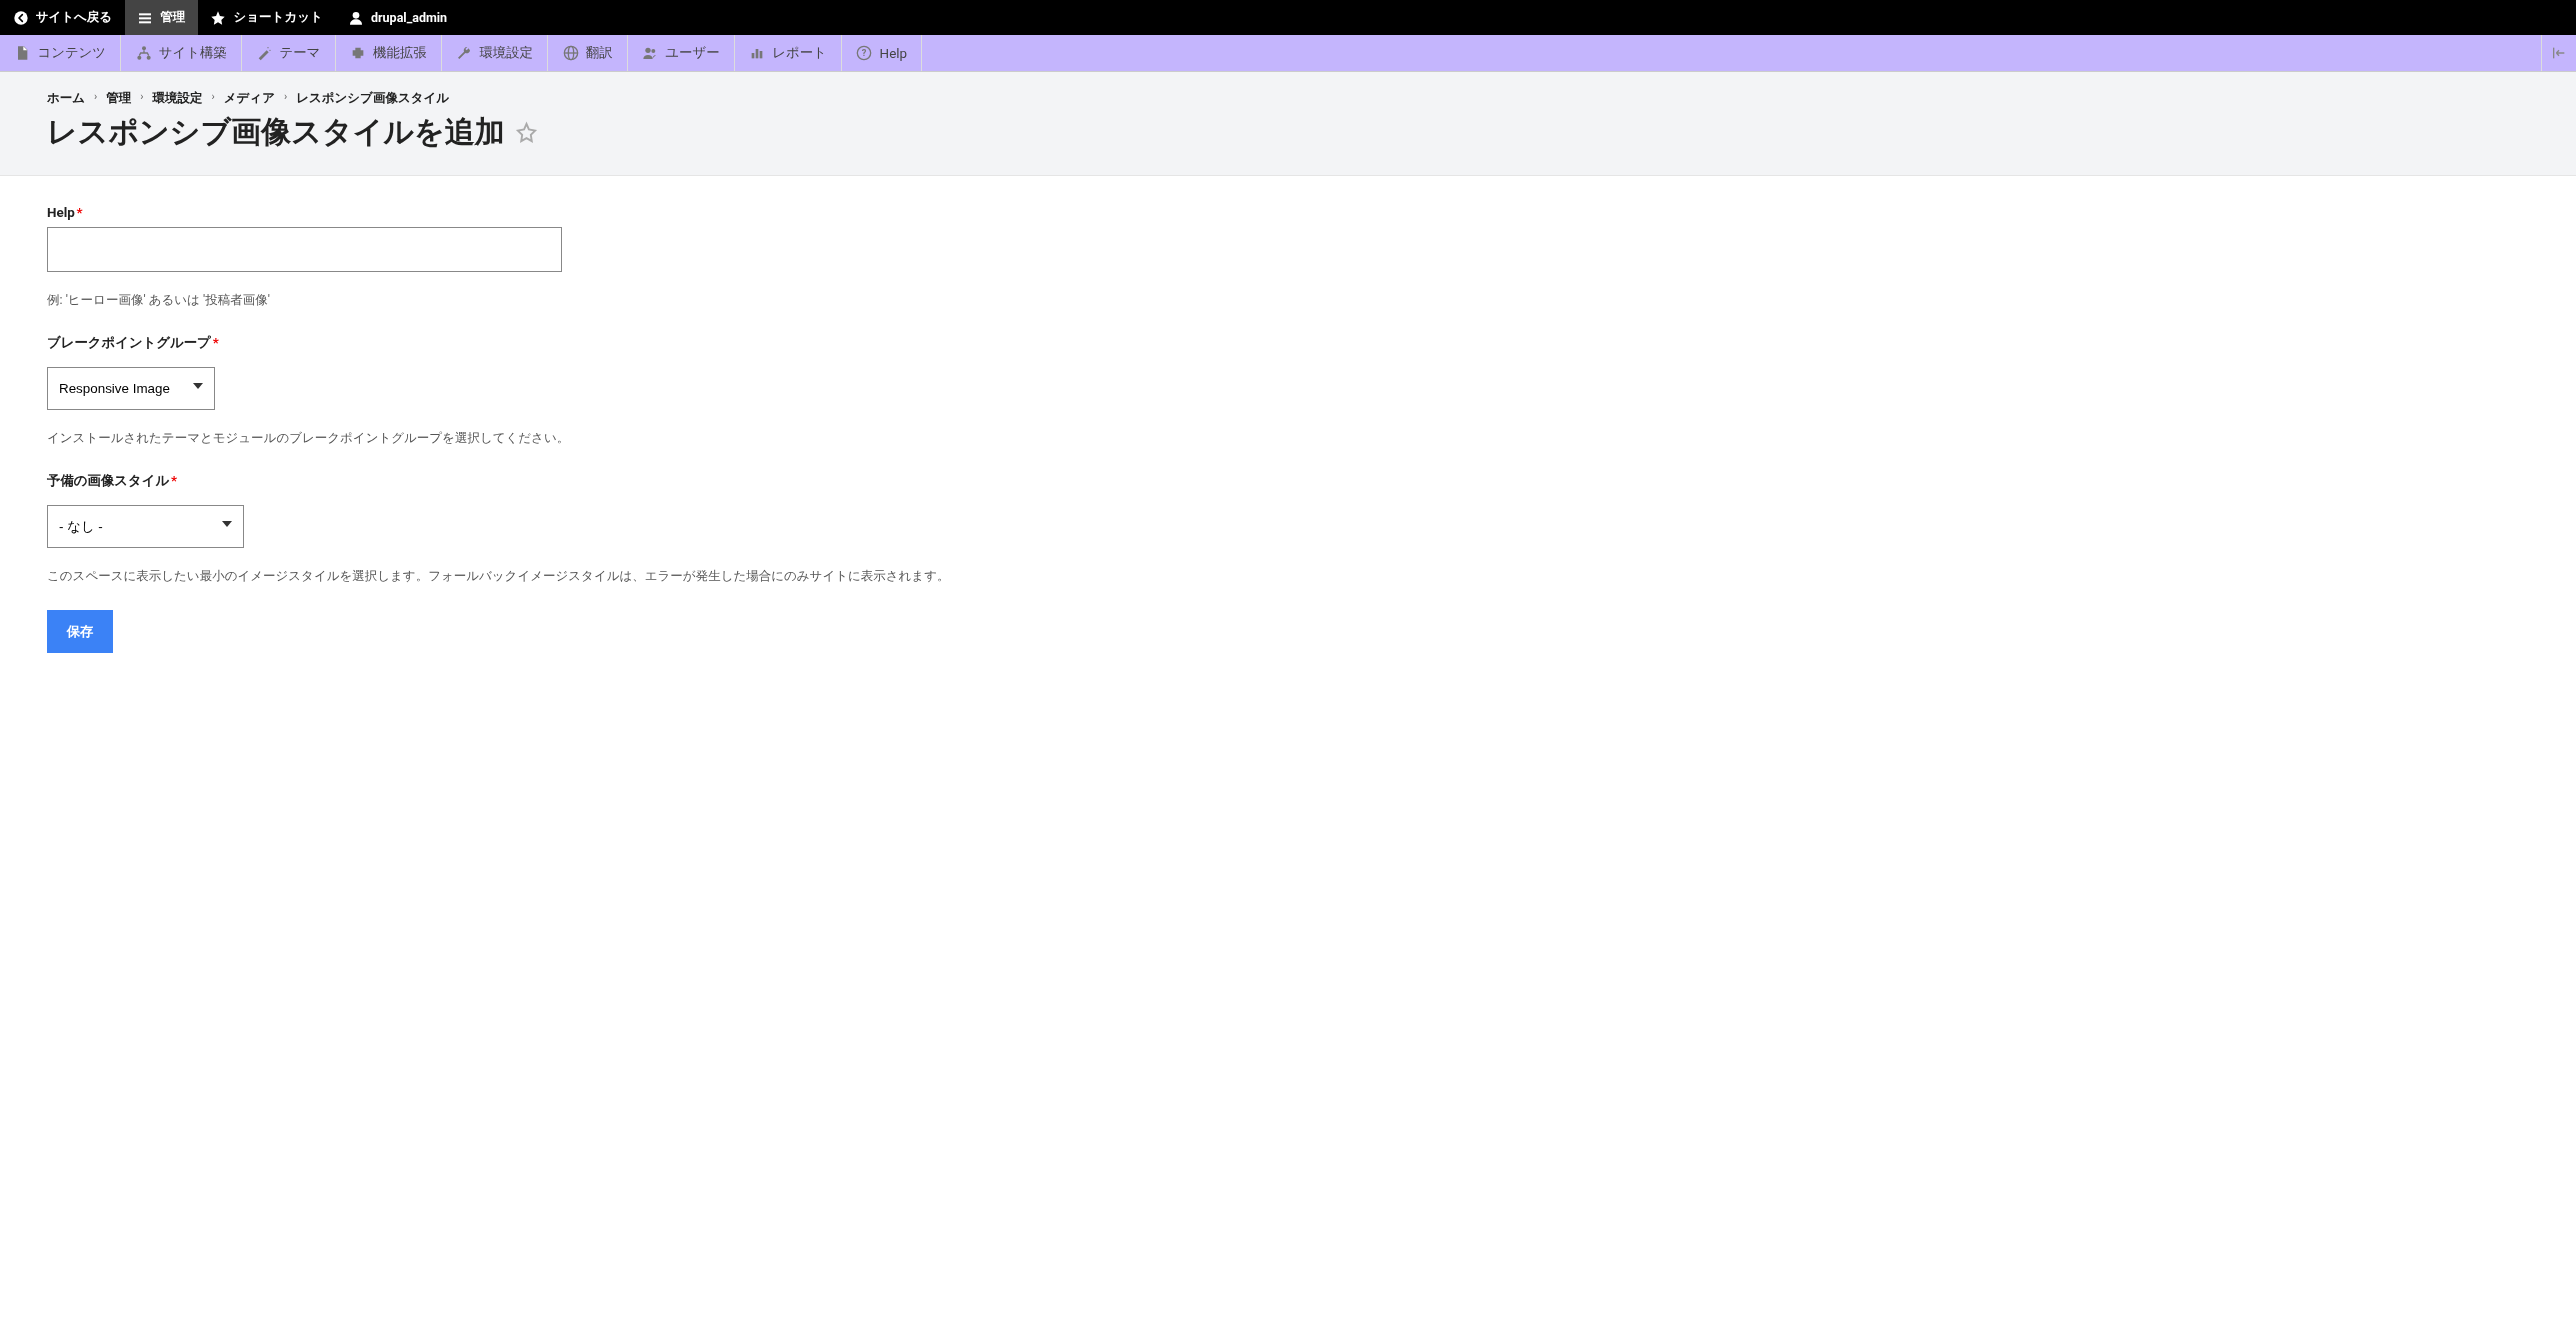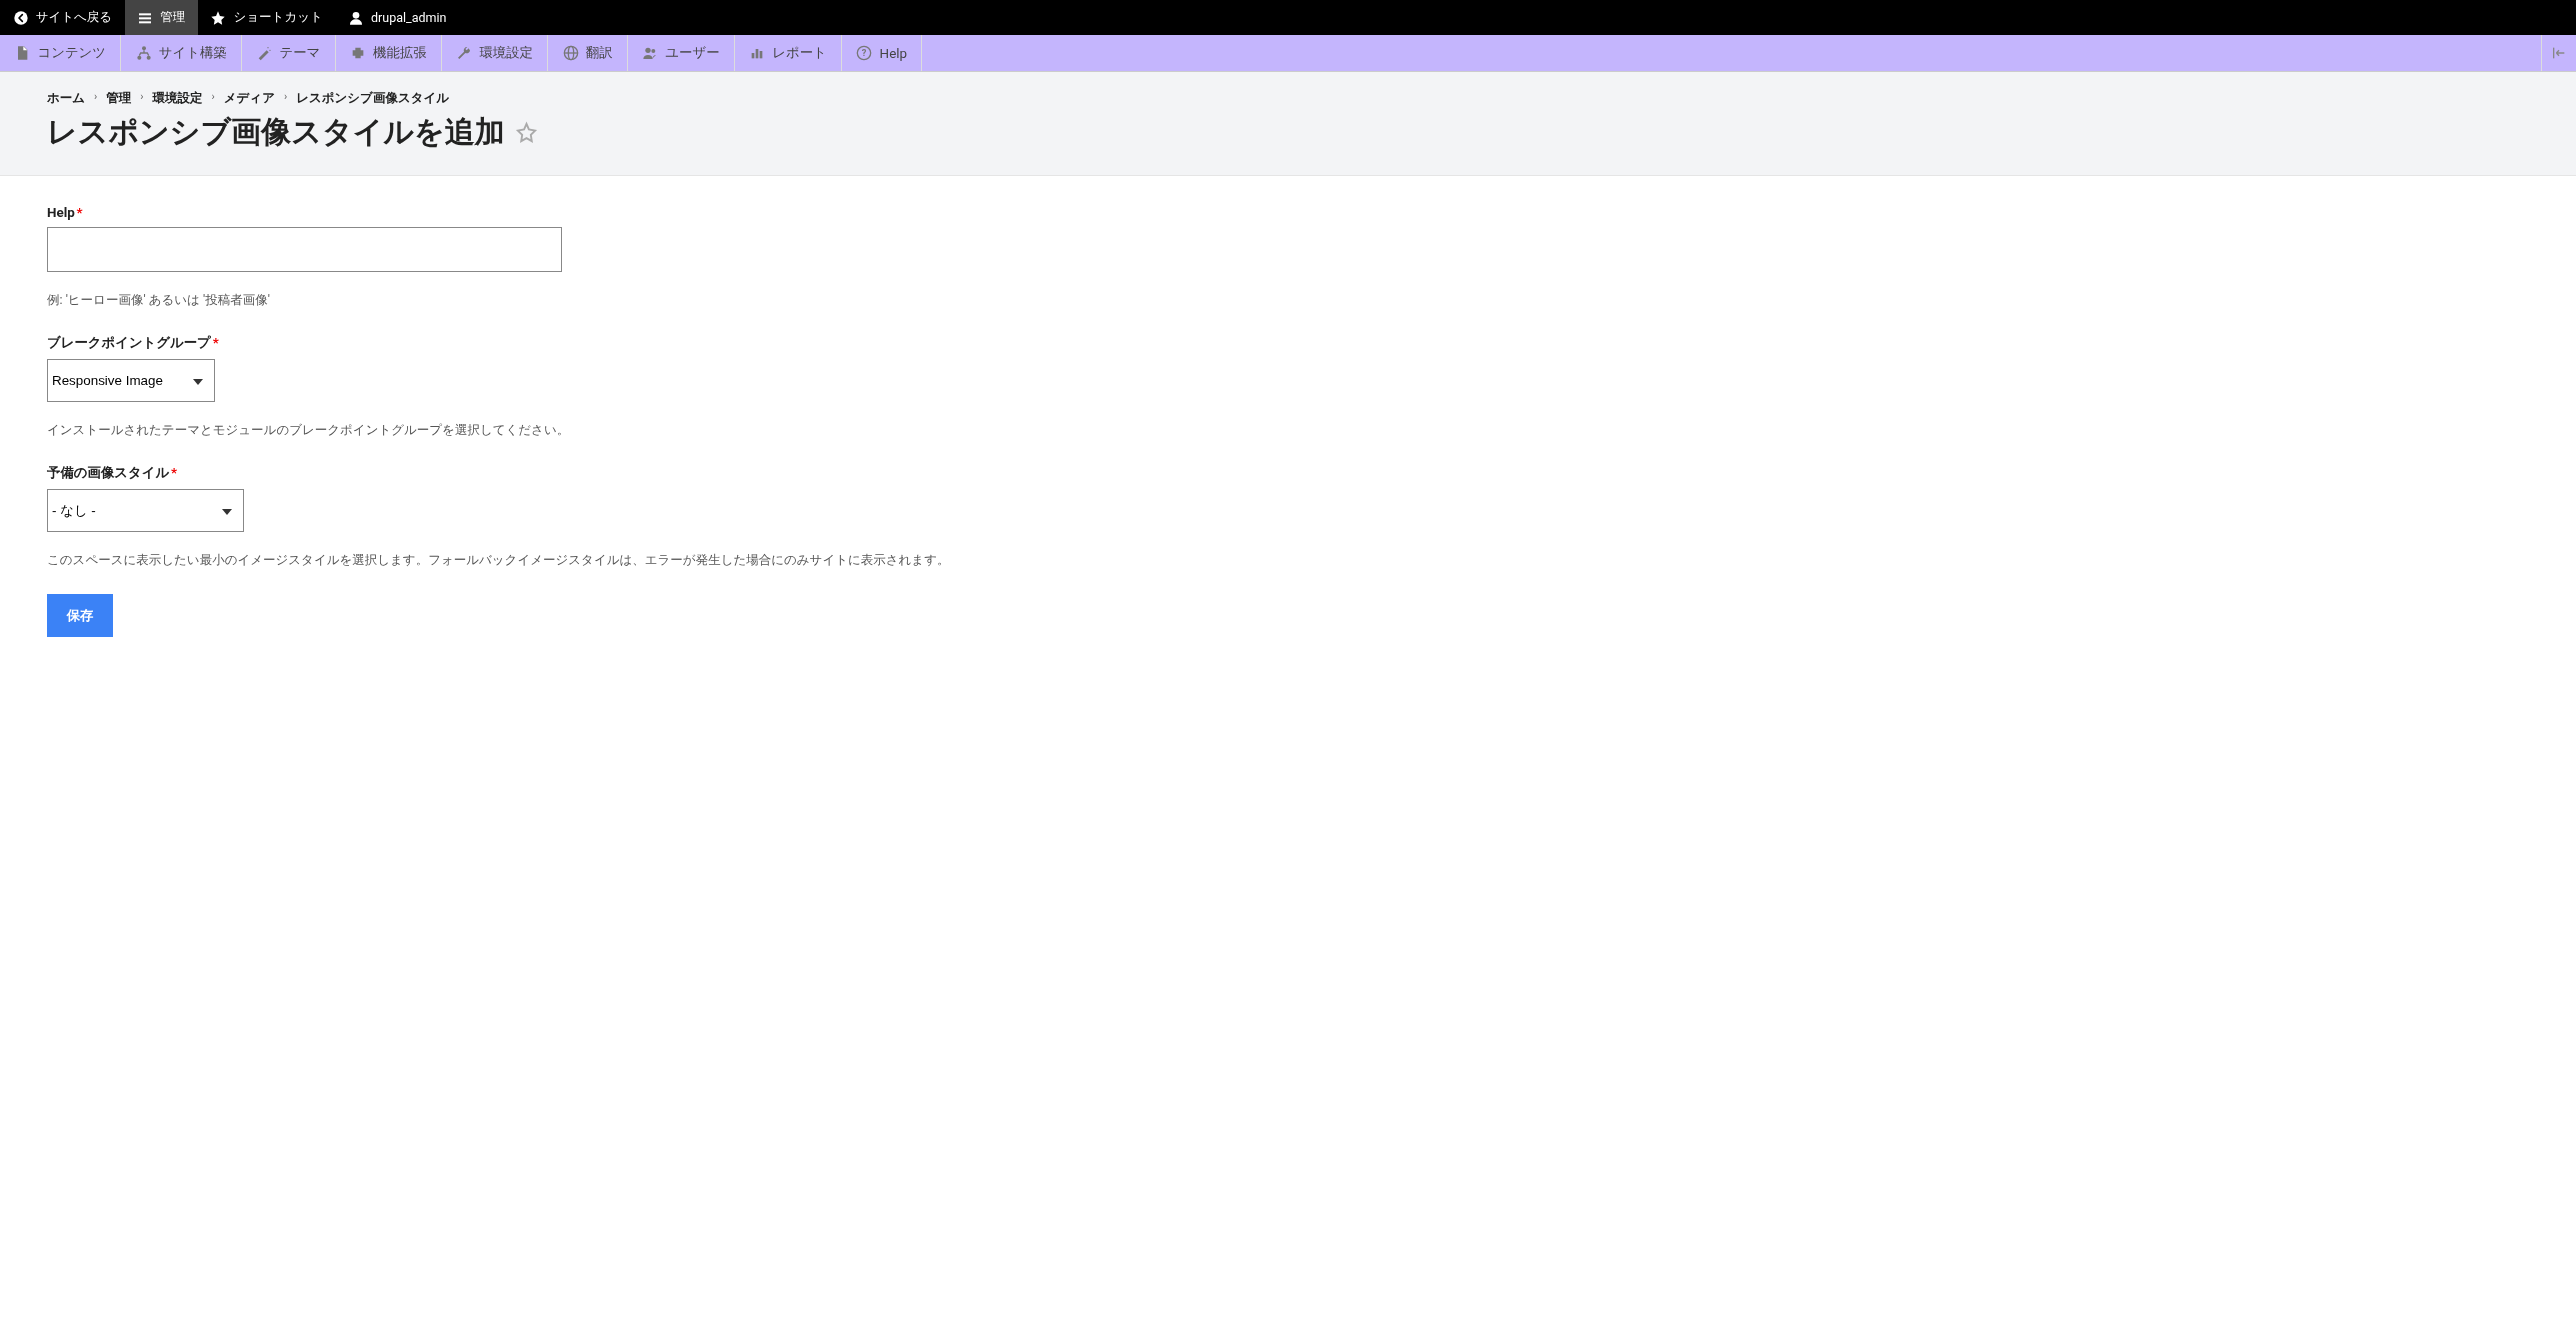--- a/index.html
+++ b/index.html
@@ -1,20 +1,20 @@
 <!DOCTYPE html>
 <html style="font-size:14.3px"><head>
   <meta charset="utf-8">
   <style>
     * { margin: 0; padding: 0; box-sizing: border-box; }
     body { font-family: -apple-system, BlinkMacSystemFont, "Segoe UI", Roboto, "Helvetica Neue", Arial, sans-serif; font-size: 12.5px; color: #222; background: #fff; }
 
     
     .toolbar-top { background: #000; color: #fff; display: flex; align-items: center; height: 35px; }
-    .toolbar-top-item { display: flex; align-items: center; padding: 0 12.5px; height: 100%; cursor: pointer; font-size: 12.5px; font-weight: 400; }
+    .toolbar-top-item { display: flex; align-items: center; padding: 0 12.5px; height: 100%; cursor: pointer; font-size: 12.5px; font-weight: 700; }
     .toolbar-top-item.active { background: #444; }
     .toolbar-top-item .icon { margin-right: 7.2px; display: inline-flex; align-items: center; }
     .toolbar-top-item svg { fill: #fff; }
 
     
     .admin-menu { background: #c4b5fd; border-bottom: 0.9px solid #ccc; box-shadow: 0 0.9px 1.8px rgba(0,0,0,0.1); display: flex; align-items: stretch; height: 37px; }
     .admin-menu-item { display: flex; align-items: center; padding: 0 14.3px; cursor: pointer; border-right: 0.9px solid #ddd; font-size: 13.4px; color: #444; }
     .admin-menu-item .icon { margin-right: 7.2px; display: inline-flex; align-items: center; }
     .admin-menu-item svg { fill: #777; }
     .admin-menu-spacer { flex: 1; }
@@ -31,21 +31,21 @@
     .star-button { margin-left: 10.7px; cursor: pointer; display: inline-flex; }
     .star-button svg { fill: none; stroke: #aaa; stroke-width: 2; }
 
     
     .content { padding: 29px 47px; }
     .form-item { margin-bottom: 25px; }
     .form-label { font-weight: 700; font-size: 13.4px; display: inline-block; margin-bottom: 7.2px; }
     .required-marker { color: #e00; margin-left: 1.8px; font-weight: 700; }
     .form-text-input { width: 515px; height: 45px; border: 0.9px solid #888; padding: 0 10.7px; font-size: 13.4px; }
     .form-description { font-size: 12.5px; color: #555; margin-top: 20px; }
-    .form-select { height: 43px; border: 0.9px solid #888; padding: 0 32px 0 4px; font-size: 13.4px; background: #fff; cursor: pointer; appearance: none; -webkit-appearance: none; position: relative; }
+    .form-select { height: 43px; border: 0.9px solid #888; padding: 0 32px 0 11px; font-size: 13.4px; background: #fff; cursor: pointer; appearance: none; -webkit-appearance: none; position: relative; margin-top: 8px; }
     .select-wrapper { position: relative; display: inline-block; }
     .select-wrapper::after { content: ""; position: absolute; right: 12.5px; top: 50%; margin-top: -1.8px; width: 0; height: 0; border-left: 5.4px solid transparent; border-right: 5.4px solid transparent; border-top: 6.3px solid #333; pointer-events: none; }
     .select-breakpoint { width: 168px; }
     .select-fallback { width: 197px; }
 
     .btn-primary { background: #3b82f6; color: #fff; border: none; padding: 12.5px 19.7px; font-size: 13.4px; font-weight: 600; cursor: pointer; }
   </style>
 </head>
 <body>
 

